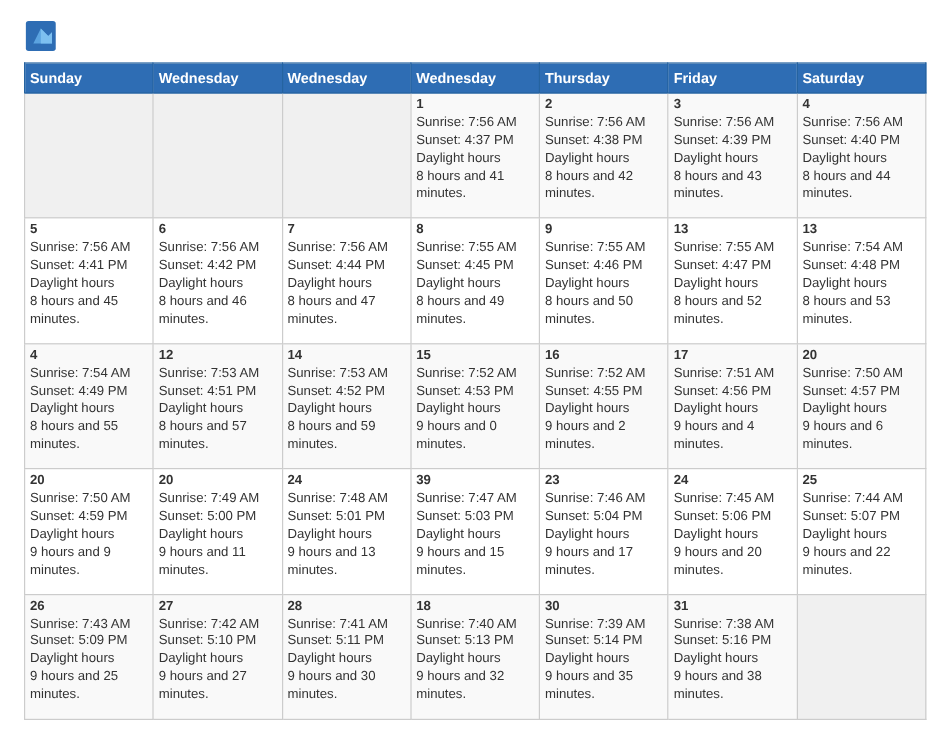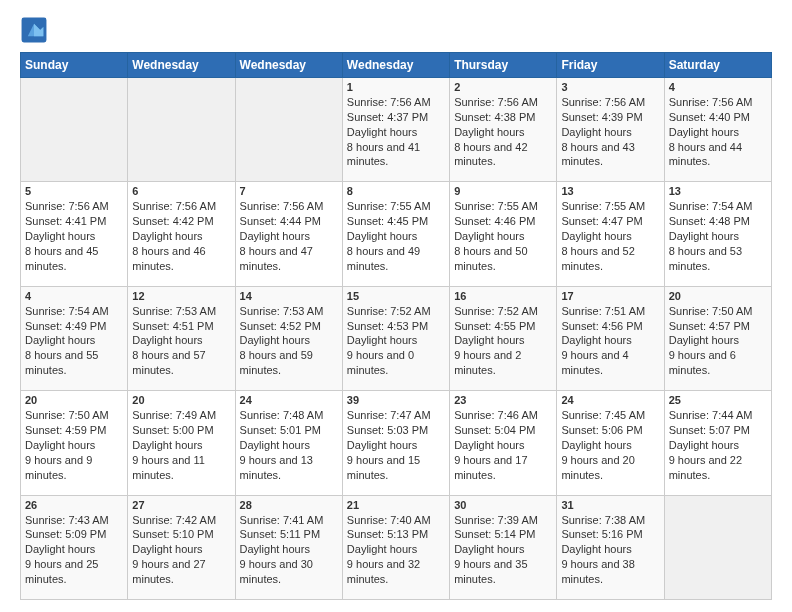--- a/index.html
+++ b/index.html
@@ -257,21 +257,21 @@
           </td>
           <td>
             <div class="day-number">27</div>
             <div class="day-info">Sunrise: 7:42 AM<br>Sunset: 5:10 PM<br>Daylight hours<br>9 hours and 27 minutes.</div>
           </td>
           <td>
             <div class="day-number">28</div>
             <div class="day-info">Sunrise: 7:41 AM<br>Sunset: 5:11 PM<br>Daylight hours<br>9 hours and 30 minutes.</div>
           </td>
           <td>
-            <div class="day-number">21</div>
+            <div class="day-number">18</div>
             <div class="day-info">Sunrise: 7:40 AM<br>Sunset: 5:13 PM<br>Daylight hours<br>9 hours and 32 minutes.</div>
           </td>
           <td>
             <div class="day-number">30</div>
             <div class="day-info">Sunrise: 7:39 AM<br>Sunset: 5:14 PM<br>Daylight hours<br>9 hours and 35 minutes.</div>
           </td>
           <td>
             <div class="day-number">31</div>
             <div class="day-info">Sunrise: 7:38 AM<br>Sunset: 5:16 PM<br>Daylight hours<br>9 hours and 38 minutes.</div>
           </td>

